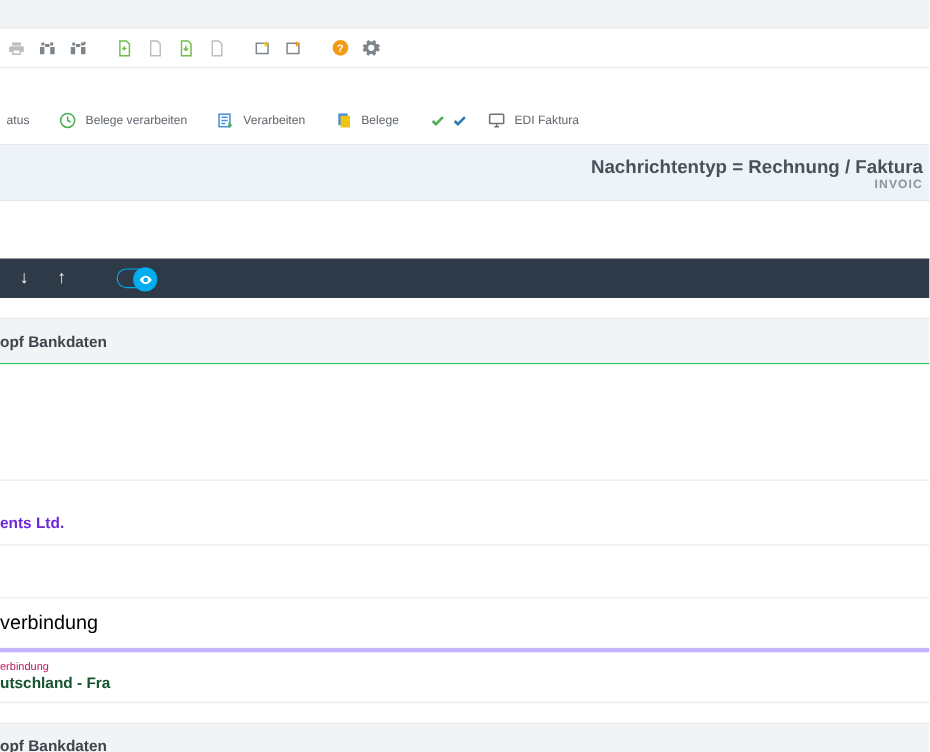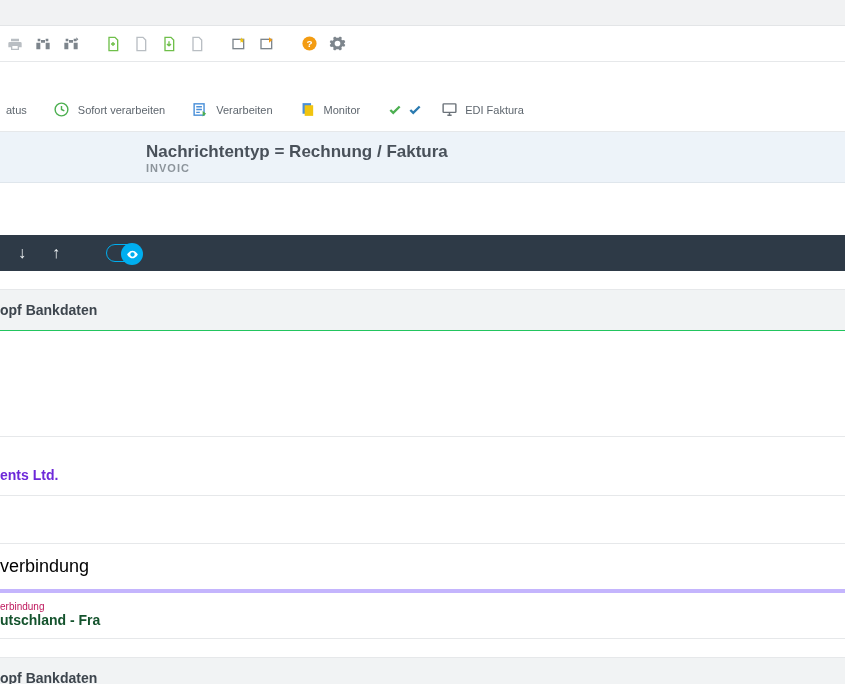--- a/index.html
+++ b/index.html
@@ -62,21 +62,21 @@
     width: 18px;
     height: 18px;
     display: flex;
     align-items: center;
     justify-content: center;
   }
   .hdr-band {
     background: #edf3f9;
     border-bottom: 1px solid #dfe6ec;
     padding: 10px 6px 8px 6px;
-    text-align: left;
+    text-align: right;
   }
   .hdr-title {
     font-size: 17px;
     font-weight: 600;
     color: #49515a;
     padding-left: 140px;
   }
   .hdr-sub {
     font-size: 11px;
     font-weight: 700;
@@ -260,40 +260,40 @@
   <div class="action-btn">
     <span>atus</span>
   </div>
   <div class="action-btn">
     <span class="ac-ic">
       <svg width="17" height="17" viewBox="0 0 24 24" fill="none" stroke="#4caf50" stroke-width="2">
           <circle cx="12" cy="12" r="9"></circle>
           <path d="M12 7v5l4 2"></path>
         </svg>
     </span>
-    <span>Sofort verarbeiten</span>
+    <span>Belege verarbeiten</span>
   </div>
   <div class="action-btn">
     <span class="ac-ic">
       <svg width="17" height="17" viewBox="0 0 24 24">
           <rect x="3" y="4" width="14" height="16" fill="none" stroke="#4a90d9" stroke-width="2"></rect>
           <path d="M6 8h8M6 12h8M6 16h5" stroke="#4a90d9" stroke-width="2"></path>
           <path d="M15 14l5 4-5 4z" fill="#4caf50"></path>
         </svg>
     </span>
     <span>Verarbeiten</span>
   </div>
   <div class="action-btn">
     <span class="ac-ic">
       <svg width="17" height="17" viewBox="0 0 24 24">
           <rect x="5" y="3" width="12" height="15" fill="#4a90d9"></rect>
           <rect x="8" y="6" width="12" height="15" fill="#f1c40f"></rect>
         </svg>
     </span>
-    <span>Monitor</span>
+    <span>Belege</span>
   </div>
   <div class="action-btn" style="gap:2px">
     <span class="ac-ic">
       <svg width="14" height="14" viewBox="0 0 24 24" fill="none" stroke="#4caf50" stroke-width="4">
           <path d="M4 12l5 5L20 6"></path>
         </svg>
     </span>
     <span class="ac-ic">
       <svg width="14" height="14" viewBox="0 0 24 24" fill="none" stroke="#2a7ab0" stroke-width="4">
           <path d="M4 12l5 5L20 6"></path>

